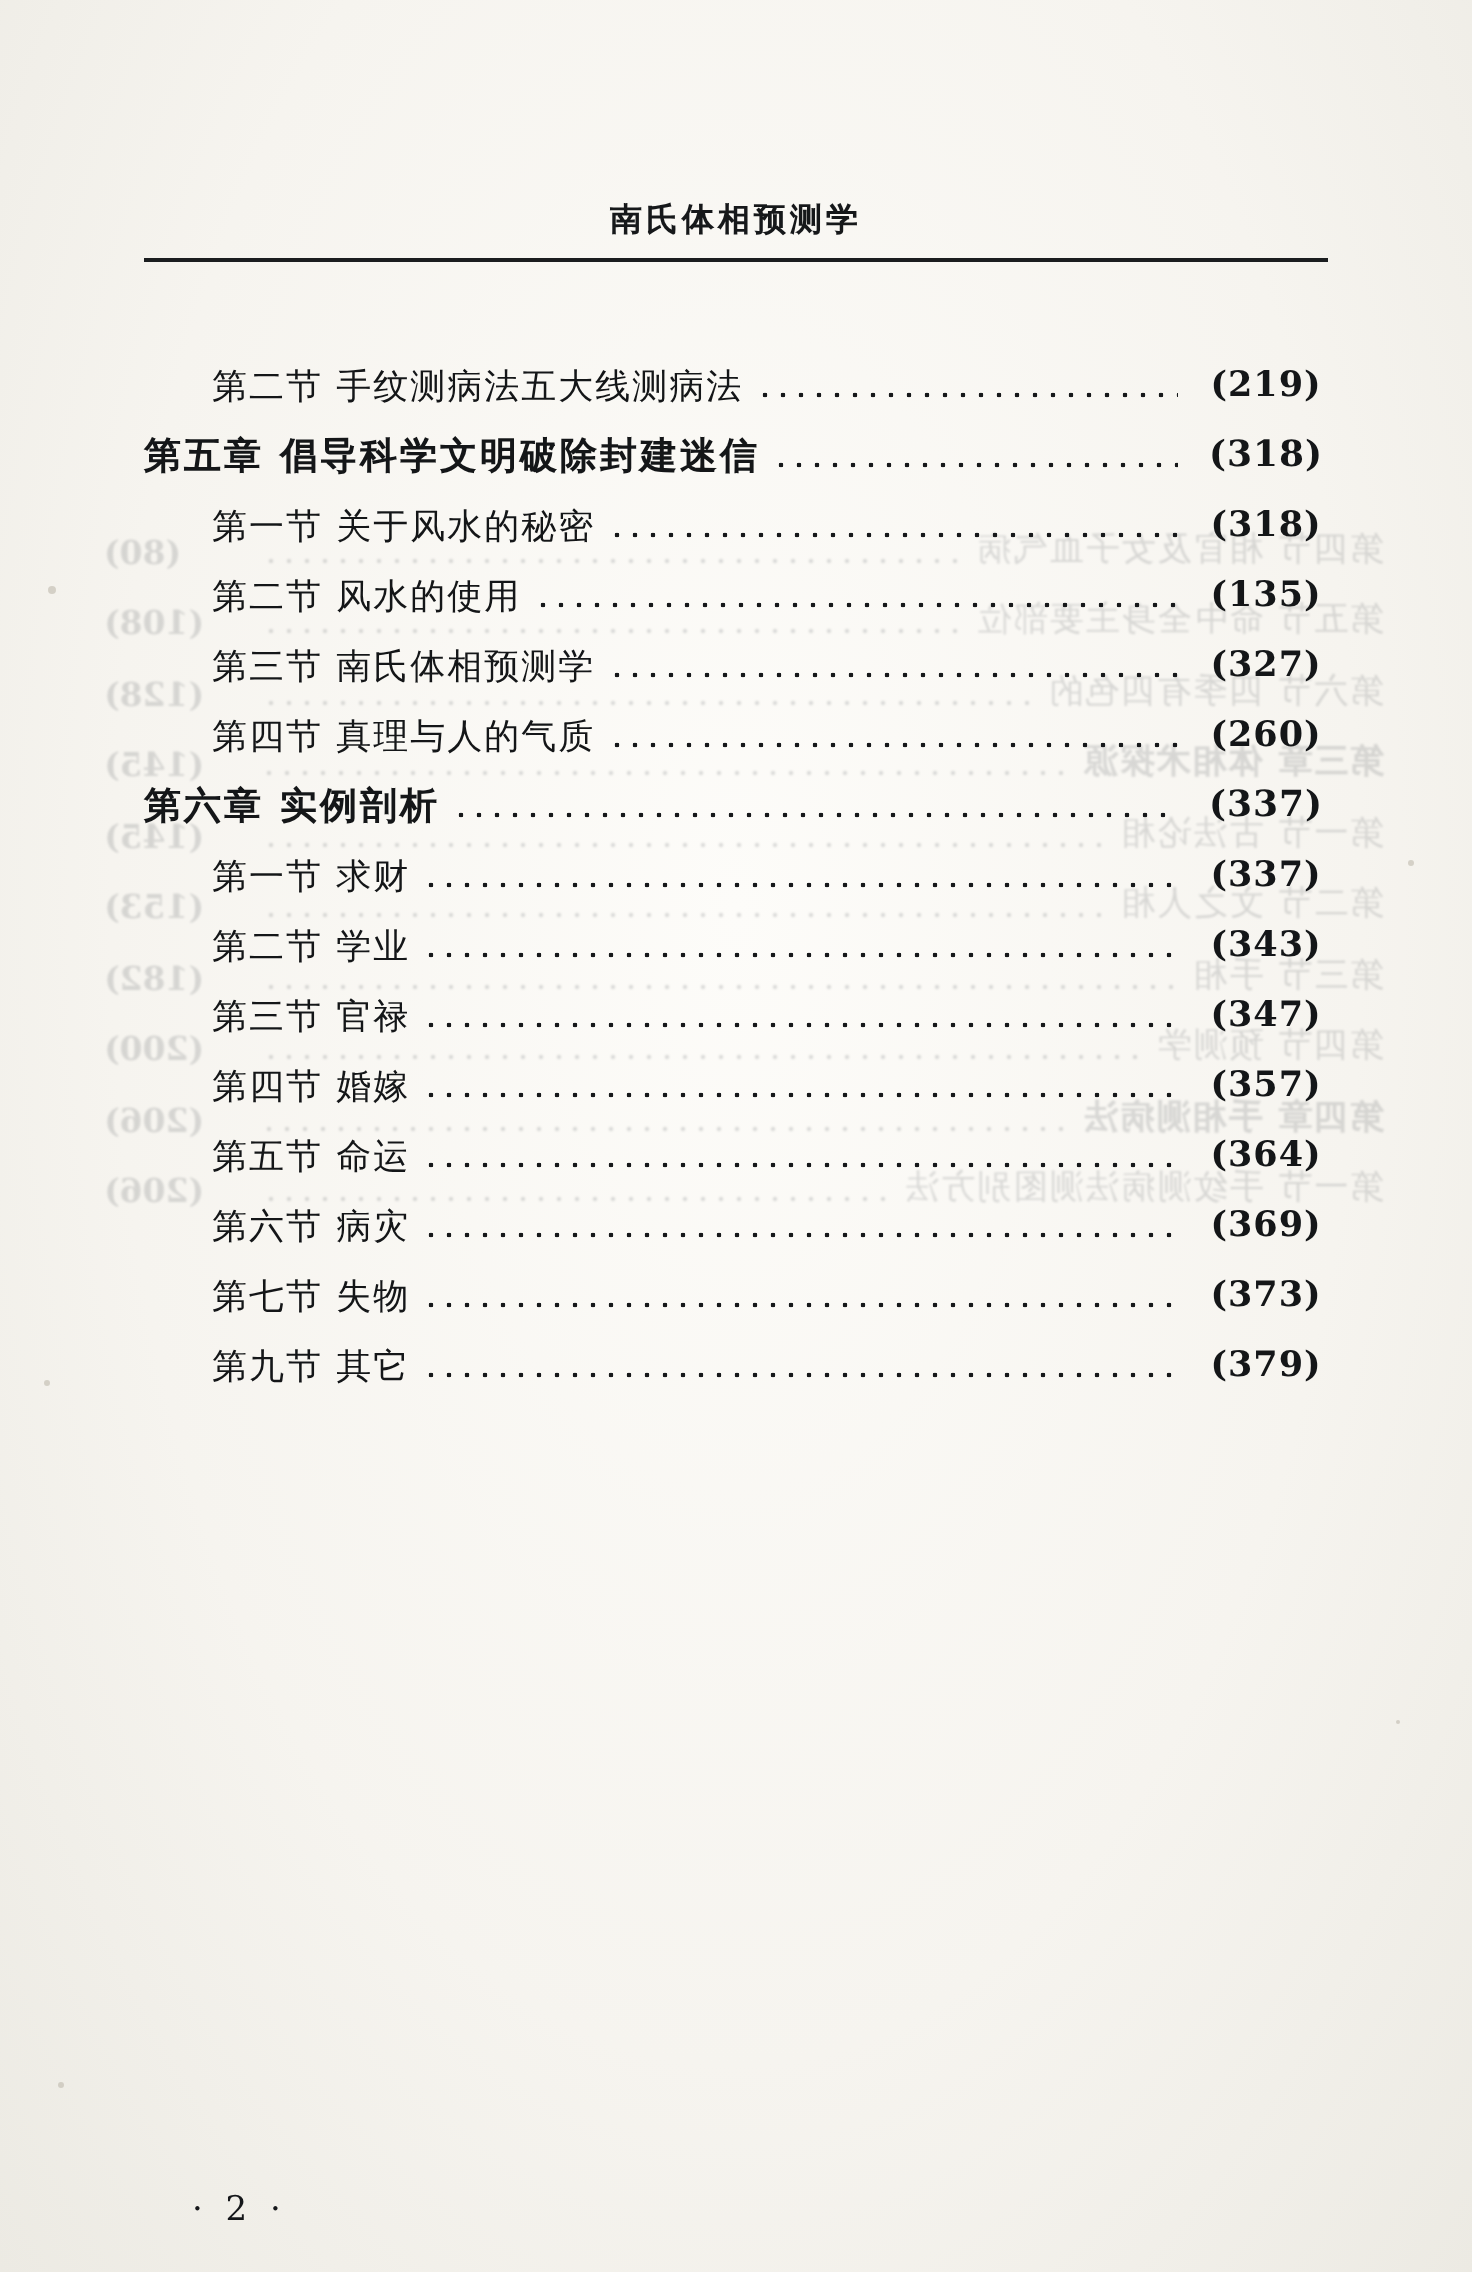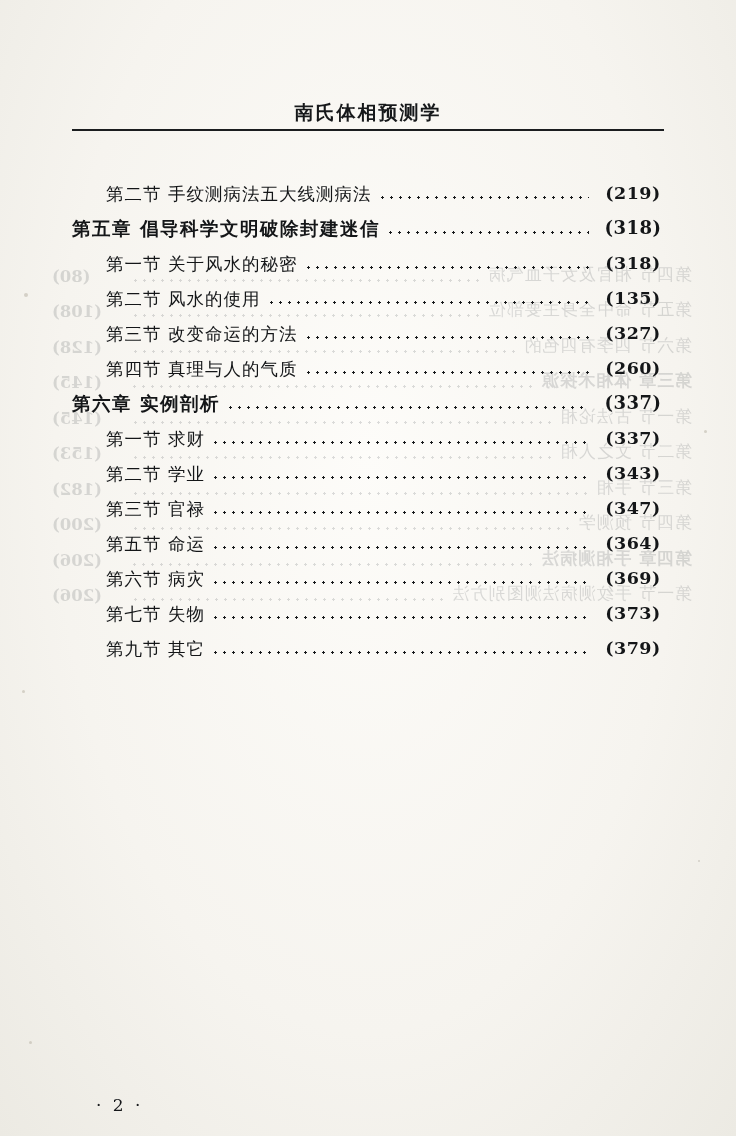--- a/index.html
+++ b/index.html
@@ -32,21 +32,21 @@
   .header {
     position: absolute;
     left: 72px;
     top: 100px;
     width: 592px;
     text-align: center;
   }
   .header-title {
     font-family: "DejaVu Serif", serif;
     font-weight: bold;
-    font-size: 19px;
+    font-size: 16px;
     letter-spacing: 2px;
     color: #16181a;
   }
   .header-rule {
     position: absolute;
     left: 72px;
     top: 129px;
     width: 592px;
     height: 0;
     border-top: 2px solid #1b1d1f;
@@ -232,21 +232,21 @@
       <span class="pnum">(318)</span>
     </div>
 
     <div class="row section indent-1">
       <span class="label">第二节   风水的使用</span>
       <span class="dots"></span>
       <span class="pnum">(135)</span>
     </div>
 
     <div class="row section indent-1">
-      <span class="label">第三节   改变命运的方法</span>
+      <span class="label">第三节   南氏体相预测学</span>
       <span class="dots"></span>
       <span class="pnum">(327)</span>
     </div>
 
     <div class="row section indent-1">
       <span class="label">第四节   真理与人的气质</span>
       <span class="dots"></span>
       <span class="pnum">(260)</span>
     </div>
 
@@ -267,20 +267,25 @@
       <span class="dots"></span>
       <span class="pnum">(343)</span>
     </div>
 
     <div class="row section indent-1">
       <span class="label">第三节   官禄</span>
       <span class="dots"></span>
       <span class="pnum">(347)</span>
     </div>
 
+    <div class="row section indent-1">
+      <span class="label">第四节   婚嫁</span>
+      <span class="dots"></span>
+      <span class="pnum">(357)</span>
+    </div>
 
     <div class="row section indent-1">
       <span class="label">第五节   命运</span>
       <span class="dots"></span>
       <span class="pnum">(364)</span>
     </div>
 
     <div class="row section indent-1">
       <span class="label">第六节   病灾</span>
       <span class="dots"></span>

